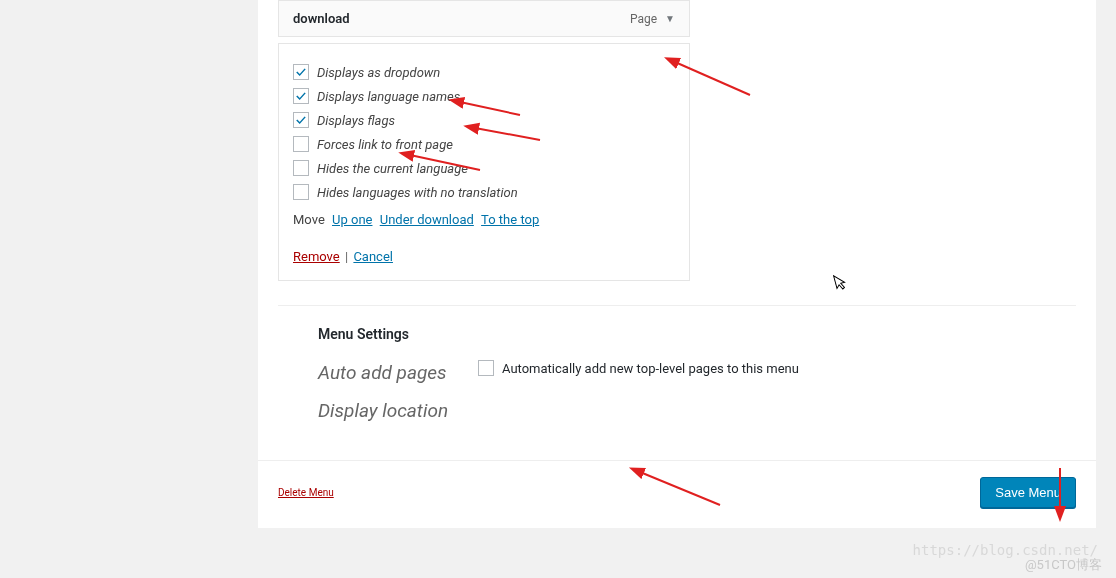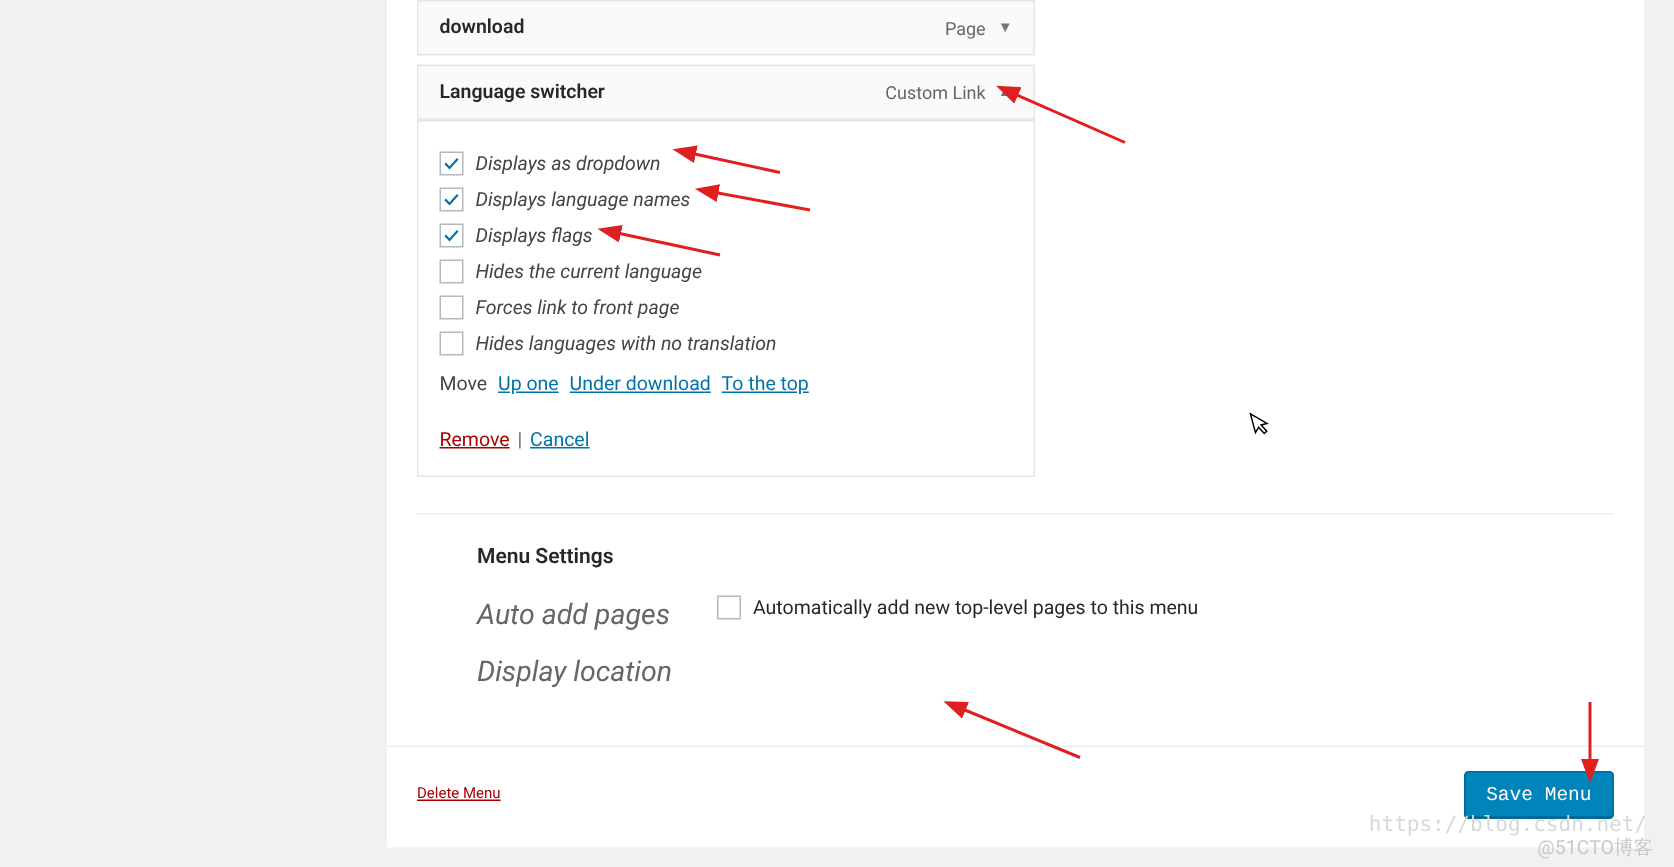--- a/index.html
+++ b/index.html
@@ -185,21 +185,20 @@
     }
     .save-button {
       background: #0085ba;
       border: 1px solid #006799;
       color: #fff;
       padding: 7px 14px;
       font-size: 13px;
       border-radius: 3px;
       cursor: pointer;
       box-shadow: 0 1px 0 #006799;
-      font-family: Liberation Mono, monospace;
     }
     .arrow {
       position: absolute;
       pointer-events: none;
     }
     .cursor-icon {
       position: absolute;
       left: 835px;
       top: 273px;
       font-size: 15px;
@@ -229,49 +228,42 @@
 <div class="content-area">
 
   <div class="menu-item-bar" style="margin-top:0;">
     <span class="menu-item-title">download</span>
     <span class="menu-item-type-wrap">
       <span>Page</span>
       <span class="toggle-triangle">▼</span>
     </span>
   </div>
 
-  <div class="settings-header">
-    <span class="title">Language switcher</span>
-    <span class="menu-item-type-wrap">
-      <span>Custom Link</span>
-      <span class="toggle-triangle">▲</span>
-    </span>
-  </div>
 
   <div class="menu-item-settings">
 
     <div class="checkbox-row">
       <span class="checkbox checked"></span>
       <span class="checkbox-label">Displays as dropdown</span>
     </div>
     <div class="checkbox-row">
       <span class="checkbox checked"></span>
       <span class="checkbox-label">Displays language names</span>
     </div>
     <div class="checkbox-row">
       <span class="checkbox checked"></span>
       <span class="checkbox-label">Displays flags</span>
     </div>
     <div class="checkbox-row">
       <span class="checkbox"></span>
+      <span class="checkbox-label">Forces link to front page</span>
+    </div>
+    <div class="checkbox-row">
+      <span class="checkbox"></span>
       <span class="checkbox-label">Hides the current language</span>
-    </div>
-    <div class="checkbox-row">
-      <span class="checkbox"></span>
-      <span class="checkbox-label">Forces link to front page</span>
     </div>
     <div class="checkbox-row">
       <span class="checkbox"></span>
       <span class="checkbox-label">Hides languages with no translation</span>
     </div>
 
     <div class="move-row">
       <span>Move</span>
       <a href="#">Up one</a>
       <a href="#">Under download</a>

